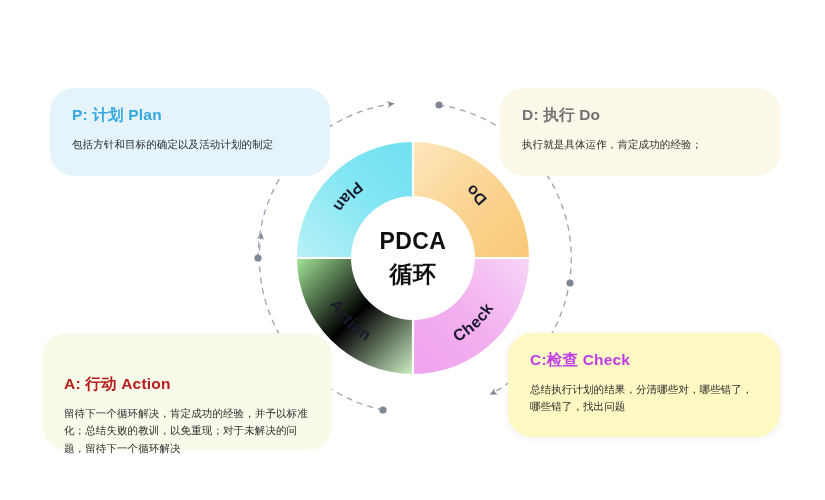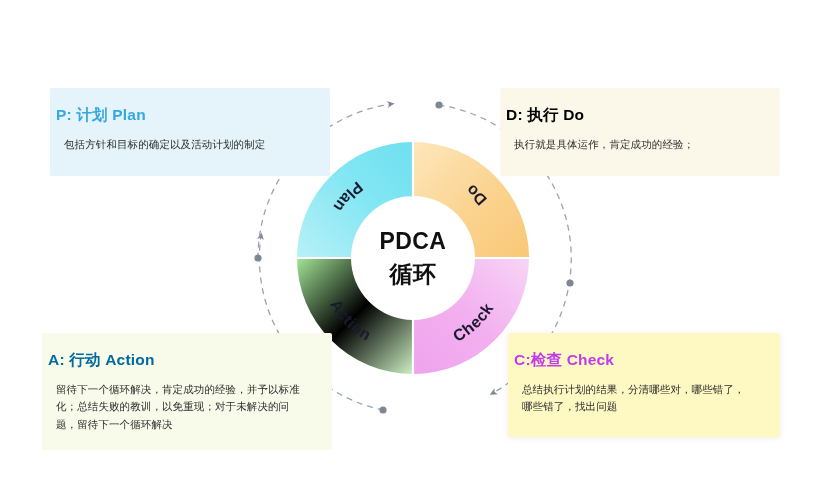--- a/index.html
+++ b/index.html
@@ -16,37 +16,37 @@
   }
   #stage {
     position: relative;
     width: 825px;
     height: 500px;
   }
 
   
   .card {
     position: absolute;
-    border-radius: 2px;
+    border-radius: 24px;
     box-sizing: border-box;
-    padding: 18px 22px 16px 6px;
+    padding: 18px 22px 16px 22px;
   }
   .card-title {
     font-size: 15.5px;
     font-weight: bold;
     margin: 0 0 11px 0;
     letter-spacing: 0.2px;
     line-height: 1.2;
     white-space: nowrap;
   }
   .card-body {
     font-size: 10.5px;
     color: #2b2b2b;
     line-height: 1.68;
-    margin: 8px;
+    margin: 0;
     letter-spacing: 0.1px;
   }
 
   #card-plan {
     left: 50px;  top: 88px;  width: 280px; height: 88px;
     background: #e4f4fa;
   }
   #card-do {
     left: 500px; top: 88px;  width: 280px; height: 88px;
     background: #fcf8e9;
@@ -195,26 +195,26 @@
       <div class="line">循环</div>
     </div>
   </div>
 
   <div class="card" id="card-plan">
     <p class="card-title" style="color:#35a8e0;">P: 计划 Plan</p>
     <p class="card-body">包括方针和目标的确定以及活动计划的制定</p>
   </div>
 
   <div class="card" id="card-do">
-    <p class="card-title" style="color:#000000;">D: 执行 Do</p>
+    <p class="card-title" style="color:#737373;">D: 执行 Do</p>
     <p class="card-body">执行就是具体运作，肯定成功的经验；</p>
   </div>
 
   <div class="card" id="card-action">
-    <p class="card-title" style="color:#0369a1;">A: 行动 Action</p>
+    <p class="card-title" style="color:#b91c1c;margin-top:24px;">A: 行动 Action</p>
     <p class="card-body">留待下一个循环解决，肯定成功的经验，并予以标准化；总结失败的教训，以免重现；对于未解决的问题，留待下一个循环解决</p>
   </div>
 
   <div class="card" id="card-check">
     <p class="card-title" style="color:#c03ce8;">C:检查 Check</p>
     <p class="card-body">总结执行计划的结果，分清哪些对，哪些错了，哪些错了，找出问题</p>
   </div>
 
 </div>
 

